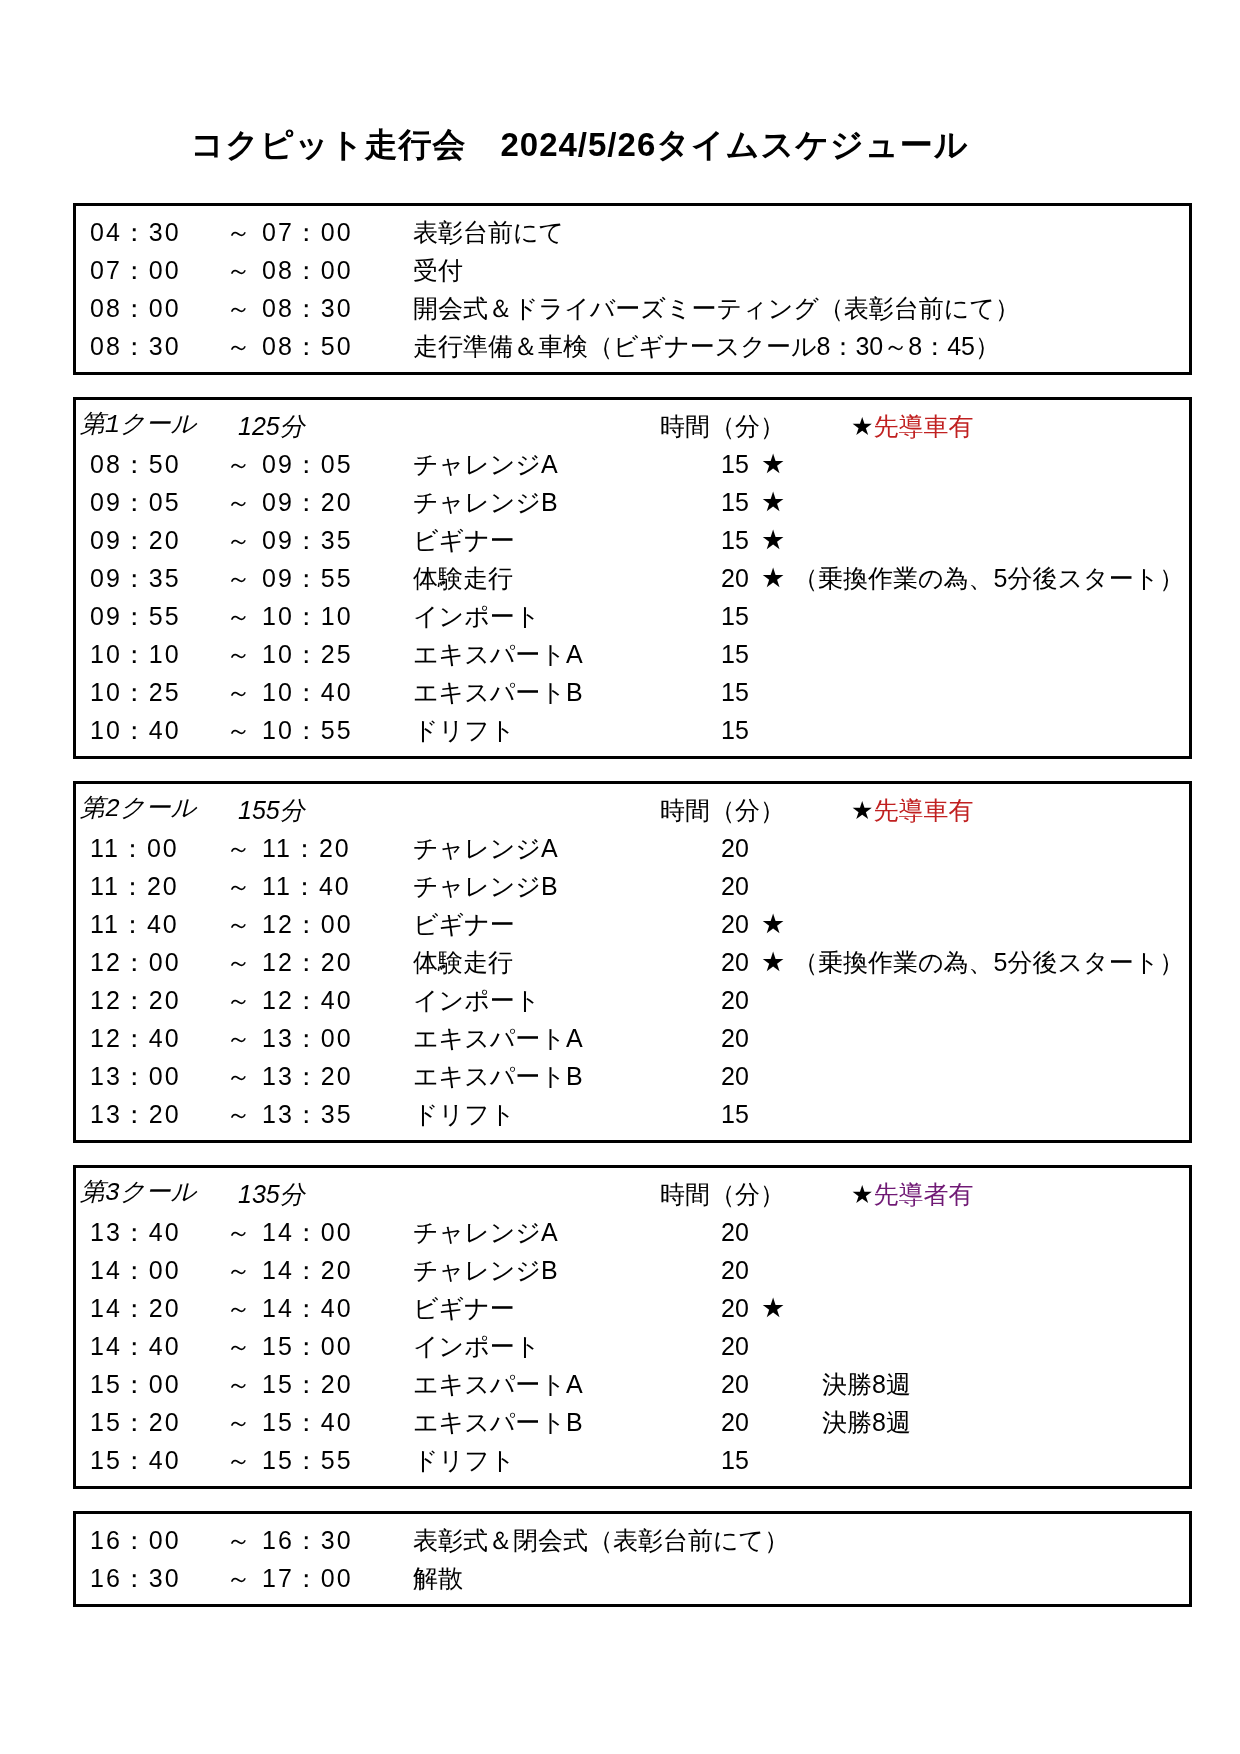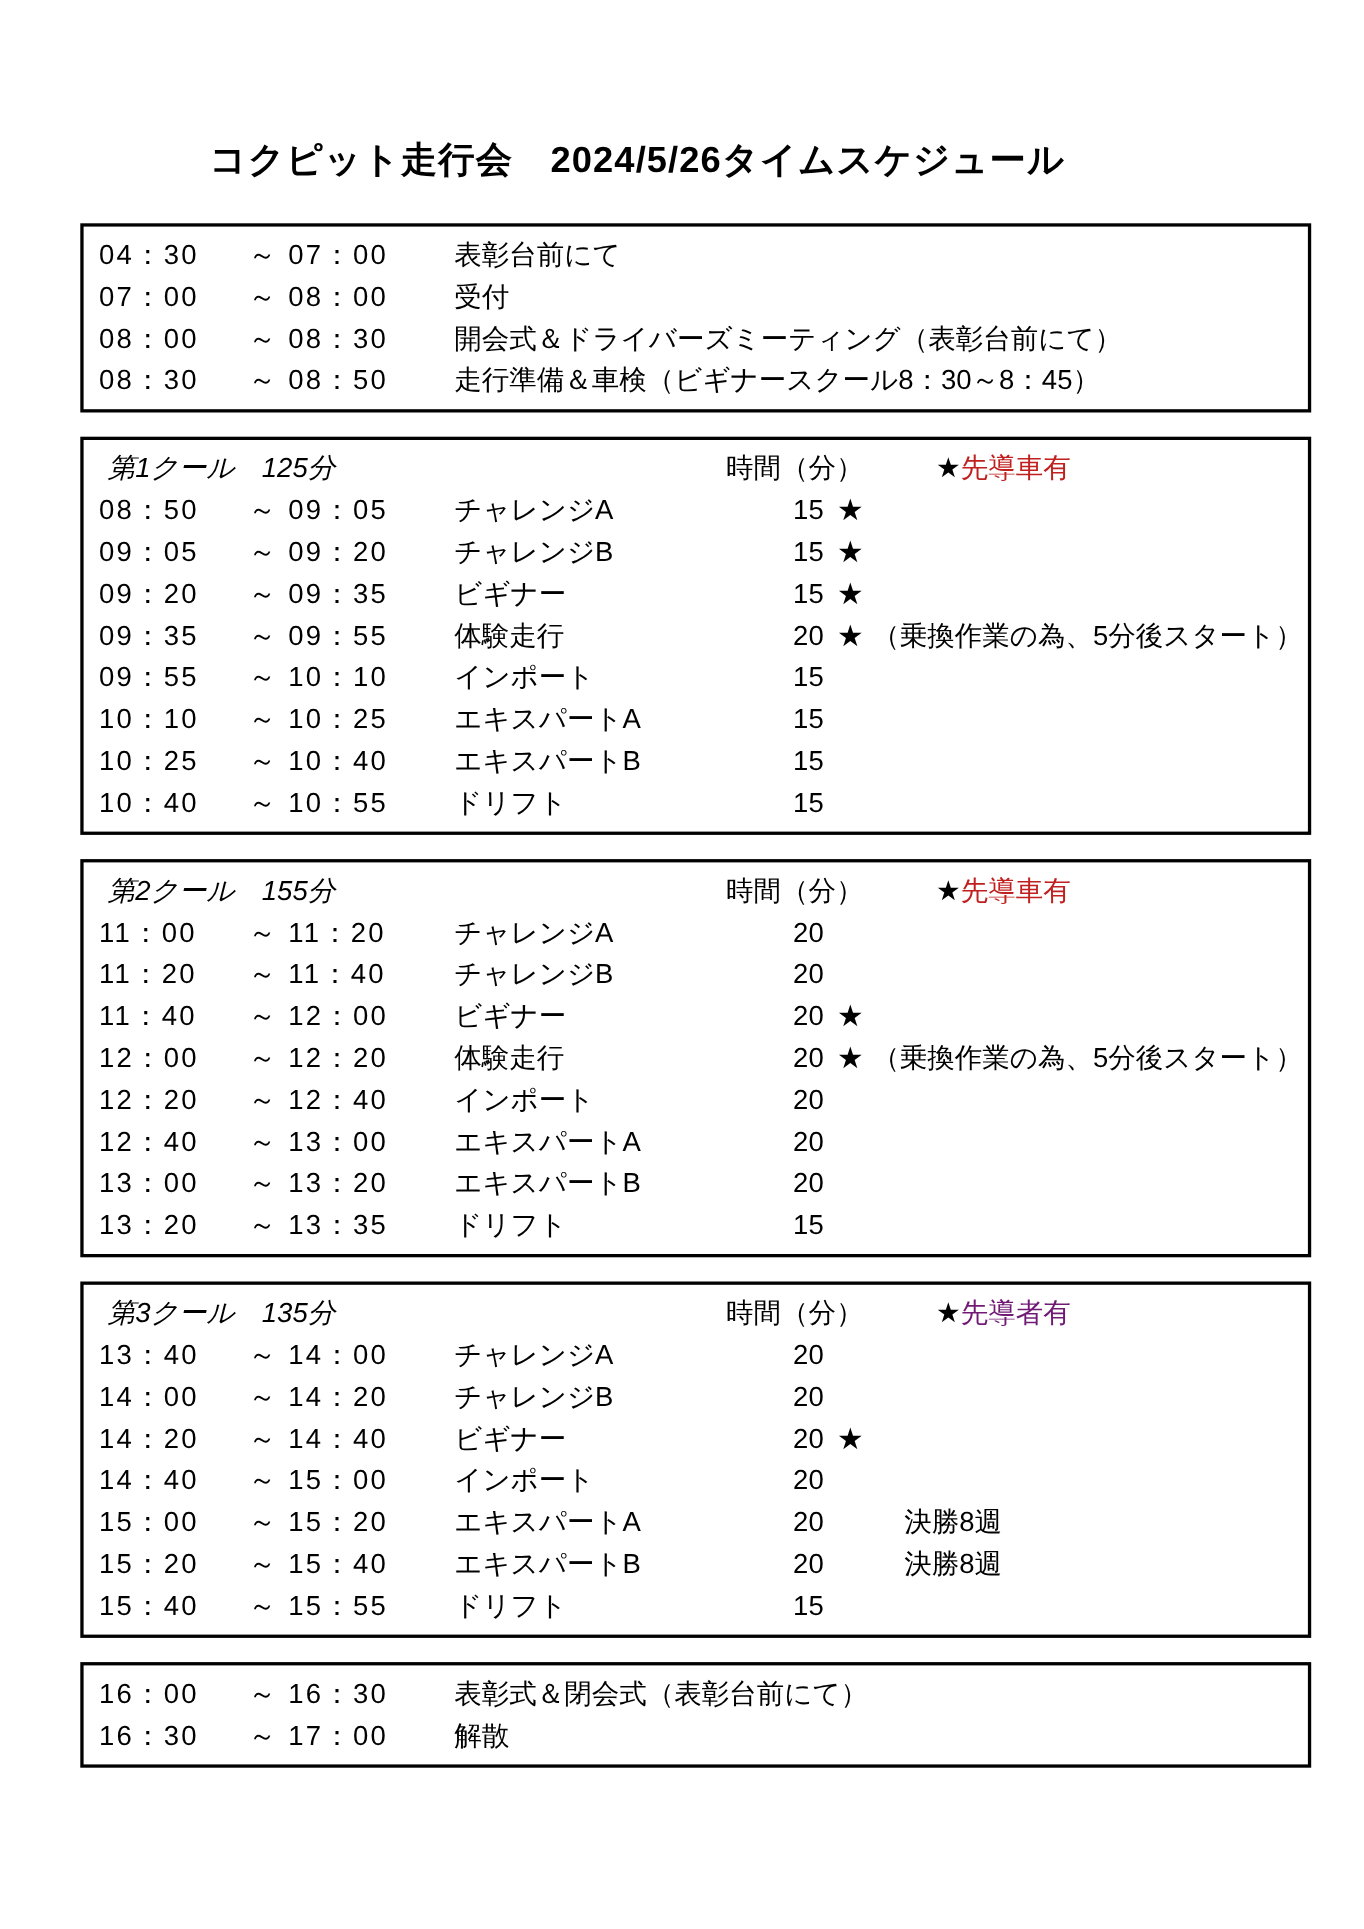--- a/index.html
+++ b/index.html
@@ -32,21 +32,21 @@
   }
 
   
   .box-header {
     position: relative;
     height: 38px;
     line-height: 38px;
     font-size: 25px;
     white-space: nowrap;
   }
-  .box-header .cool      { position: absolute; left: 22px;  font-style: italic; }
+  .box-header .cool      { position: absolute; left: 4px;  font-style: italic; font-family: Liberation Mono, monospace; }
   .box-header .duration  { position: absolute; left: 162px; font-style: italic; }
   .box-header .time-col  { position: absolute; left: 584px; }
   .box-header .legend    { position: absolute; left: 775px; }
   .legend .lg-star { color: #000000; }
   .legend .lg-text {  }
 
   
   .row {
     display: grid;
     grid-template-columns: 150px 36px 151px 308px 40px 32px auto;

